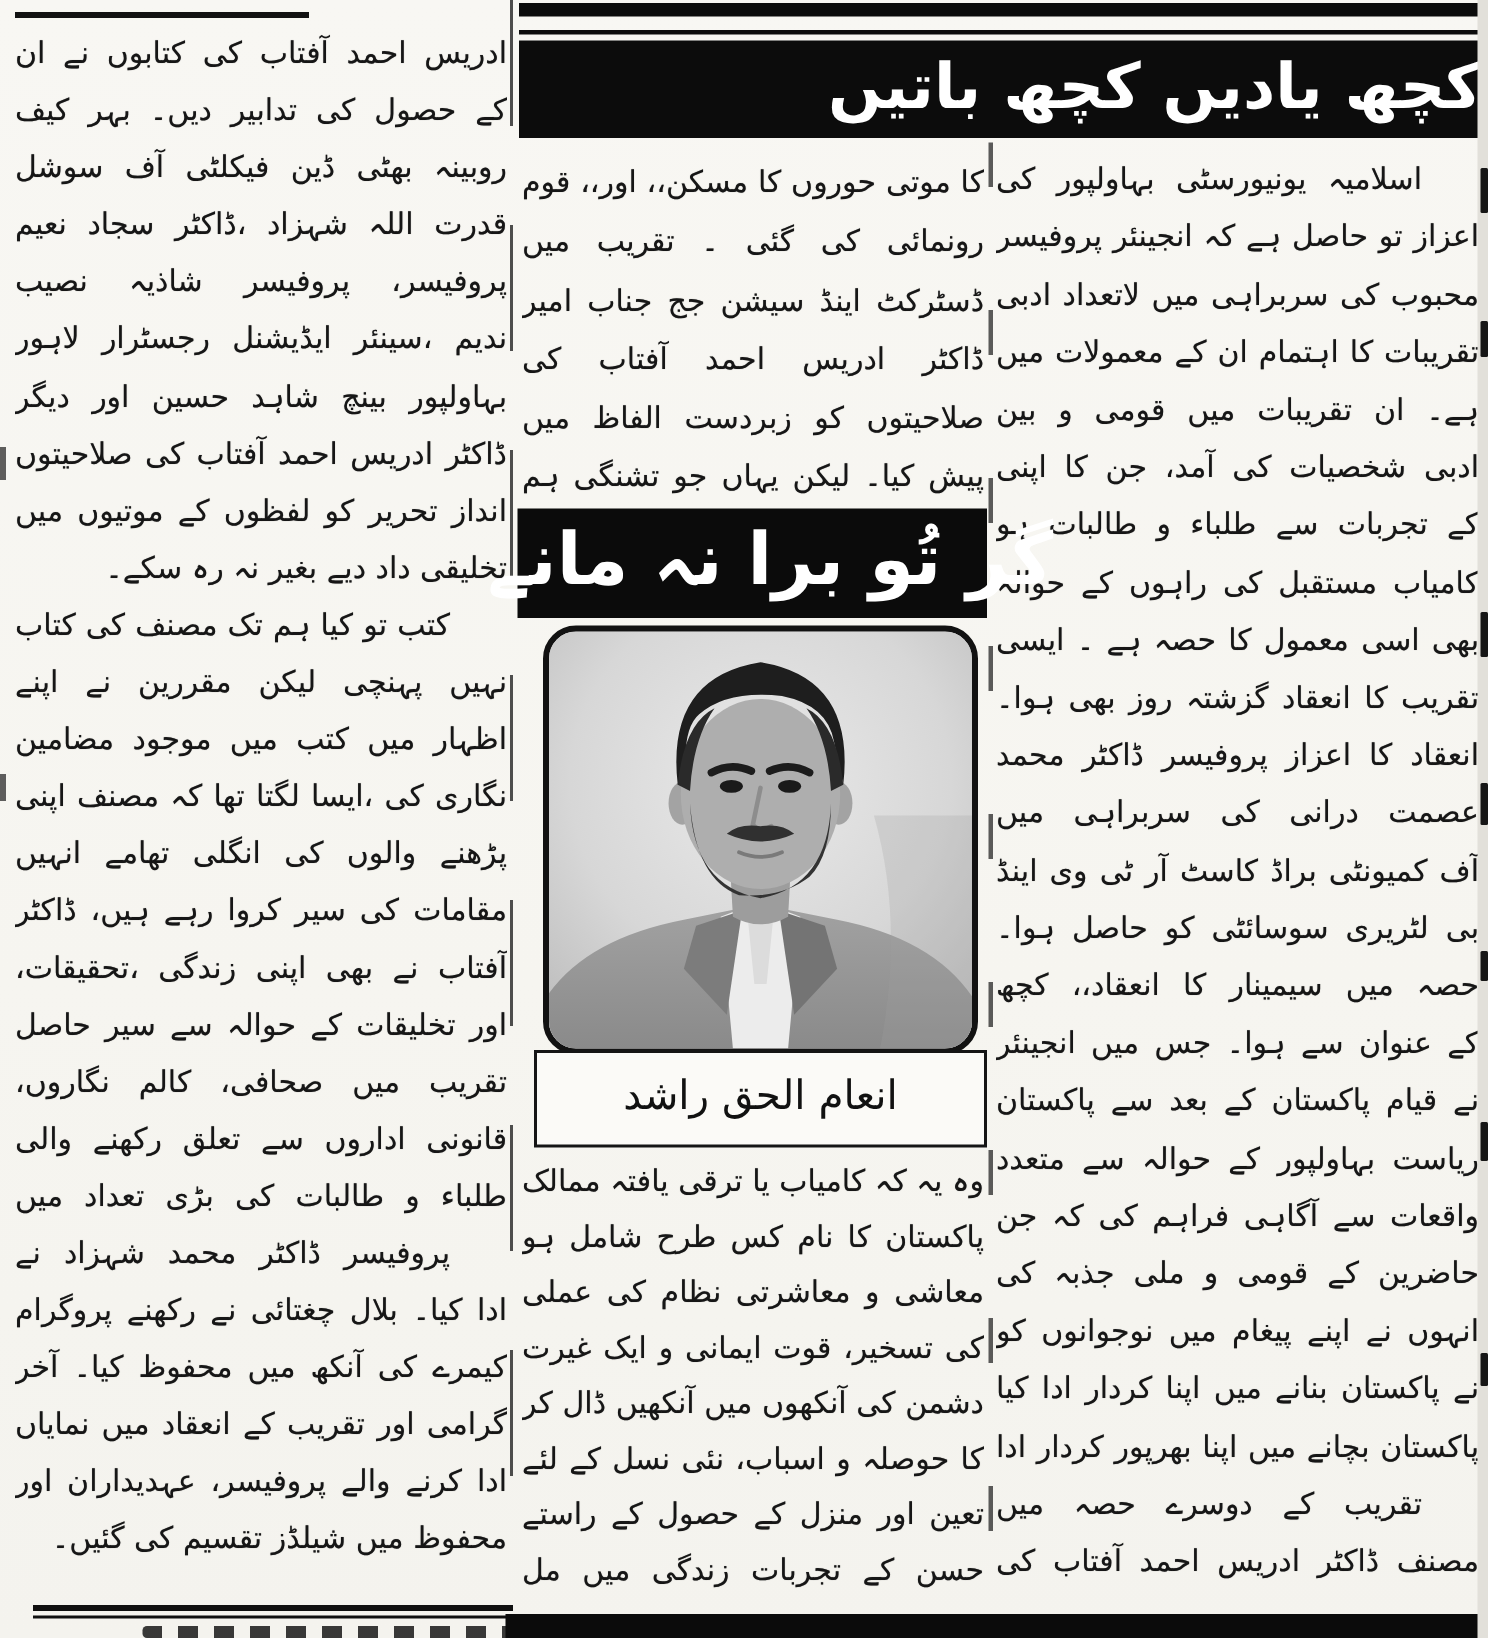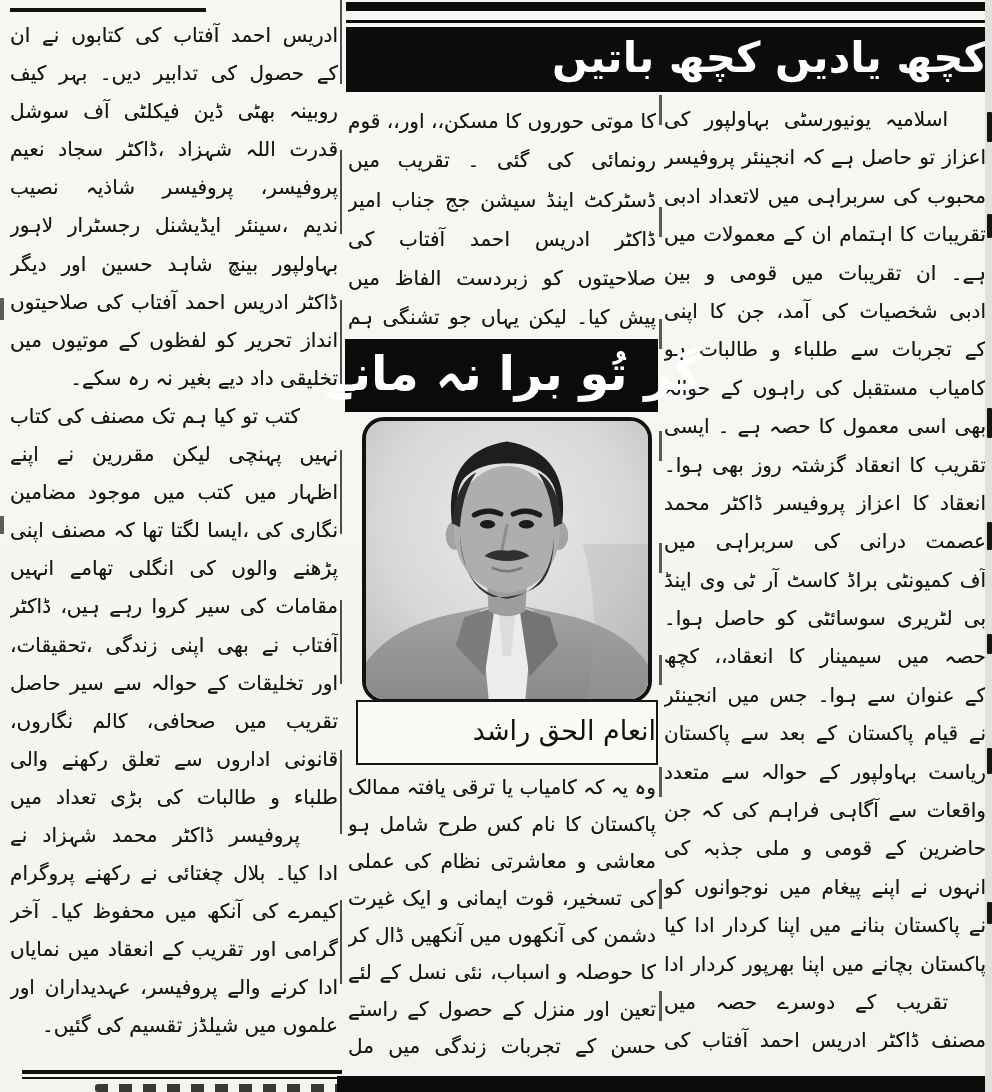--- a/index.html
+++ b/index.html
@@ -61,21 +61,21 @@
   .photo-frame{
     position:absolute;left:362px;top:417px;width:282px;height:278px;
     border:4px solid #121212;border-radius:22px;overflow:hidden;
     background:#d9d9d9;
   }
   .photo-frame svg{display:block;width:100%;height:100%;}
   
   .caption-box{
     position:absolute;left:356px;top:700px;width:298px;height:61px;
     border:2px solid #151515;background:#fbfaf7;
-    display:flex;align-items:center;justify-content:flex-start;
+    display:flex;align-items:center;justify-content:center;
   }
   .caption-text{font-size:27px;color:#111;white-space:nowrap;padding-bottom:4px;}
   
   .bottom-rule{position:absolute;left:22px;top:1070px;width:320px;height:4px;background:#101010;}
   .bottom-rule:after{content:"";position:absolute;left:0;top:7px;width:100%;height:2px;background:#101010;}
   .cutoff-fragment{
     position:absolute;left:95px;top:1084px;width:248px;height:8px;border-radius:3px;
     background:repeating-linear-gradient(90deg,#171717 0 13px,rgba(0,0,0,0) 13px 24px);
     opacity:.85;
   }
@@ -230,21 +230,21 @@
       <div class="tline">آفتاب نے بھی اپنی زندگی ،تحقیقات، تخیلات</div>
       <div class="tline">اور تخلیقات کے حوالہ سے سیر حاصل گفتگو کی ۔</div>
       <div class="tline">تقریب میں صحافی، کالم نگاروں، علمی، ادبی،</div>
       <div class="tline">قانونی اداروں سے تعلق رکھنے والی شخصیات اور</div>
       <div class="tline">طلباء و طالبات کی بڑی تعداد میں شرکت کی۔</div>
       <div class="tline indent">پروفیسر ڈاکٹر محمد شہزاد نے شرکاء تقریب کا شکریہ</div>
       <div class="tline">ادا کیا۔ بلال چغتائی نے رکھنے پروگرام کو</div>
       <div class="tline">کیمرے کی آنکھ میں محفوظ کیا۔ آخر میں مہمانانِ</div>
       <div class="tline">گرامی اور تقریب کے انعقاد میں نمایاں کردار</div>
       <div class="tline">ادا کرنے والے پروفیسر، عہدیداران اور طالب</div>
-      <div class="tline end">علموں میں شیلڈز تقسیم کی گئیں۔</div>
+      <div class="tline end">محفوظ میں شیلڈز تقسیم کی گئیں۔</div>
     </div>
 
   <div class="bottom-rule"></div>
   <div class="cutoff-fragment"></div>
   <div class="next-section-bar"></div>
 
   <div class="scan-edge"></div>
   <div class="edge-dash d1"></div>
   <div class="edge-dash d2"></div>
   <div class="edge-dash d3"></div>

